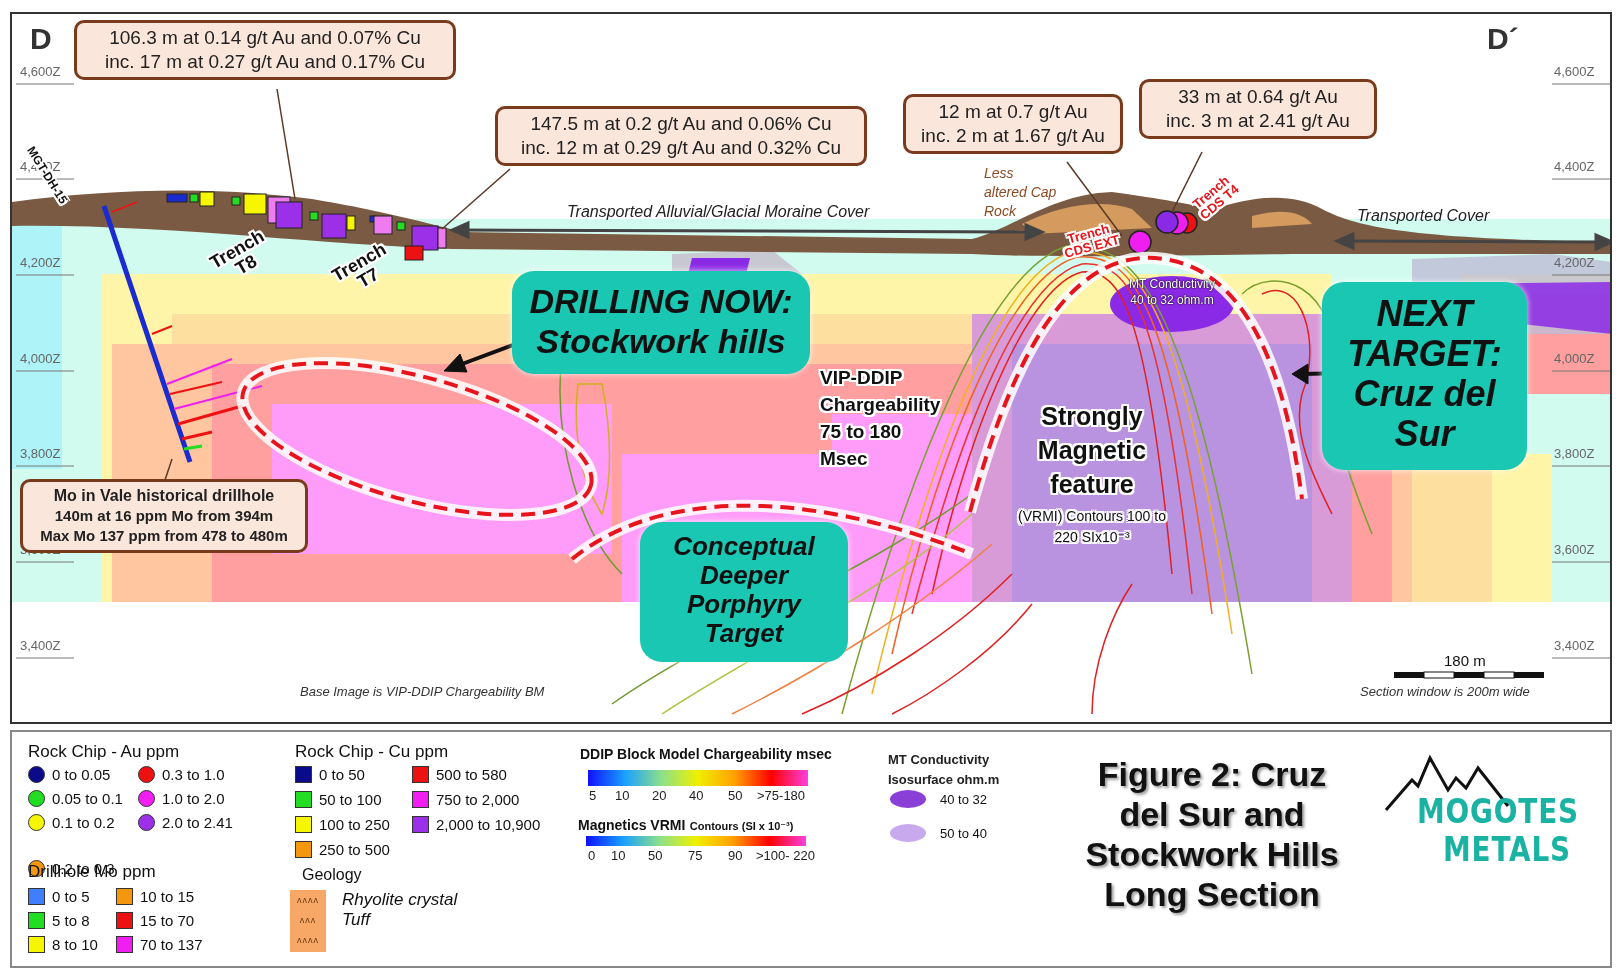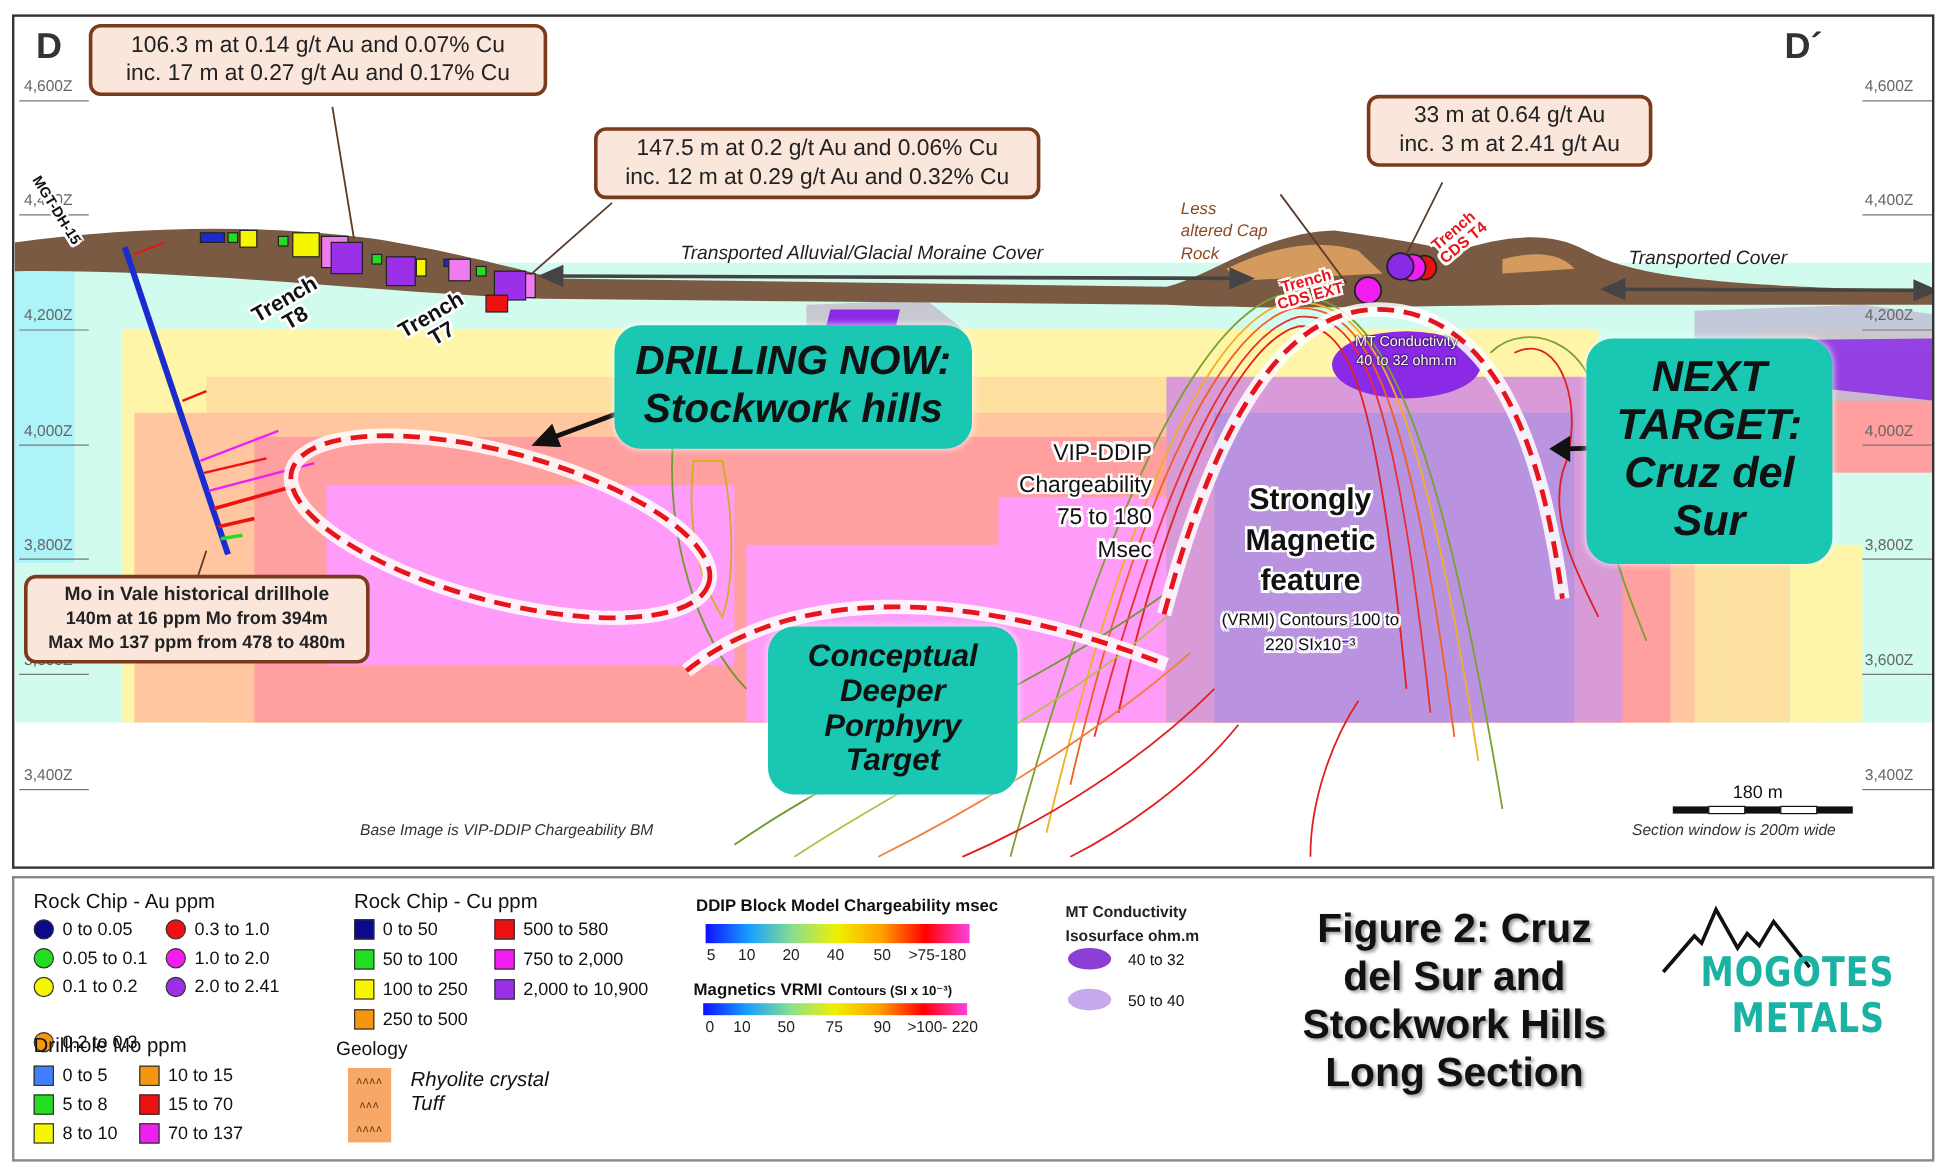--- a/index.html
+++ b/index.html
@@ -227,20 +227,24 @@
   </div>
 
   <div class="callout" style="left:62px;top:6px;width:382px;">
     <div>106.3 m at 0.14 g/t Au and 0.07% Cu</div>
     <div>inc. 17 m at 0.27 g/t Au and 0.17% Cu</div>
   </div>
   <div class="callout" style="left:483px;top:92px;width:372px;text-align:center;">
     <div>147.5 m at 0.2 g/t Au and 0.06% Cu</div>
     <div>inc. 12 m at 0.29 g/t Au and 0.32% Cu</div>
   </div>
+  <div class="callout" style="left:891px;top:80px;width:220px;">
+    <div>12 m at 0.7 g/t Au</div>
+    <div>inc. 2 m at 1.67 g/t Au</div>
+  </div>
   <div class="callout" style="left:1127px;top:65px;width:238px;">
     <div>33 m at 0.64 g/t Au</div>
     <div>inc. 3 m at 2.41 g/t Au</div>
   </div>
   <div class="callout" style="left:8px;top:465px;width:288px;font-size:15px;line-height:20px;font-weight:bold;padding:4px 8px;">
     <div style="font-size:16px;">Mo in Vale historical drillhole</div>
     <div>140m at 16 ppm Mo from 394m</div>
     <div>Max Mo 137 ppm from 478 to 480m</div>
   </div>
 
@@ -254,21 +258,21 @@
     <div>Cruz del</div>
     <div>Sur</div>
   </div>
   <div class="teal" style="left:628px;top:508px;width:208px;height:140px;font-size:26px;line-height:29px;padding-top:10px;box-sizing:border-box;">
     <div>Conceptual</div>
     <div>Deeper</div>
     <div>Porphyry</div>
     <div>Target</div>
   </div>
 
-  <div class="abs outlined" style="left:808px;top:350px;width:140px;text-align:right;font-size:19px;line-height:27px;color:#111;">
+  <div class="abs outlined" style="left:808px;top:350px;width:140px;text-align:left;font-size:19px;line-height:27px;color:#111;font-weight:bold;">
     <div>VIP-DDIP</div>
     <div>Chargeability</div>
     <div>75 to 180</div>
     <div>Msec</div>
   </div>
   <div class="abs outlined" style="left:990px;top:385px;width:180px;text-align:center;color:#111;">
     <div style="font-size:25px;font-weight:bold;line-height:34px;">Strongly</div>
     <div style="font-size:25px;font-weight:bold;line-height:34px;">Magnetic</div>
     <div style="font-size:25px;font-weight:bold;line-height:34px;">feature</div>
     <div style="font-size:14px;line-height:22px;margin-top:4px;">(VRMI) Contours 100 to</div>
@@ -365,21 +369,21 @@
     </div>
   <div class="lg-item" style="left:400px;top:59px;">
       <span class="sq" style="background: rgb(240, 30, 240);"></span>
       <span>750 to 2,000</span>
     </div>
   <div class="lg-item" style="left:400px;top:84px;">
       <span class="sq" style="background: rgb(155, 48, 232);"></span>
       <span>2,000 to 10,900</span>
     </div>
 
-  <div class="lg-title" style="left:268px;top:134px;font-size:16px;">Geology</div>
+  <div class="lg-title" style="left:290px;top:134px;font-size:16px;">Geology</div>
   <div class="abs" style="left: 278px; top: 158px; width: 36px; height: 62px; font-size: 9px; color: rgb(107, 58, 16); line-height: 20px; text-align: center; letter-spacing: 1px; background: rgb(247, 168, 103);">ʌʌʌʌ<br>ʌʌʌ<br>ʌʌʌʌ</div>
   <div class="abs" style="left:330px;top:158px;font-size:17px;font-style:italic;line-height:20px;color:#111;">
     <div>Rhyolite crystal</div>
     <div>Tuff</div>
   </div>
 
   <div class="abs" style="left:568px;top:14px;font-size:14px;font-weight:bold;color:#111;">DDIP Block Model Chargeability msec</div>
   <div class="cbar" style="left:576px;top:38px;width:220px;"></div>
   <div class="tick" style="left:577px;top:56px;">5</div>
   <div class="tick" style="left:603px;top:56px;">10</div>

